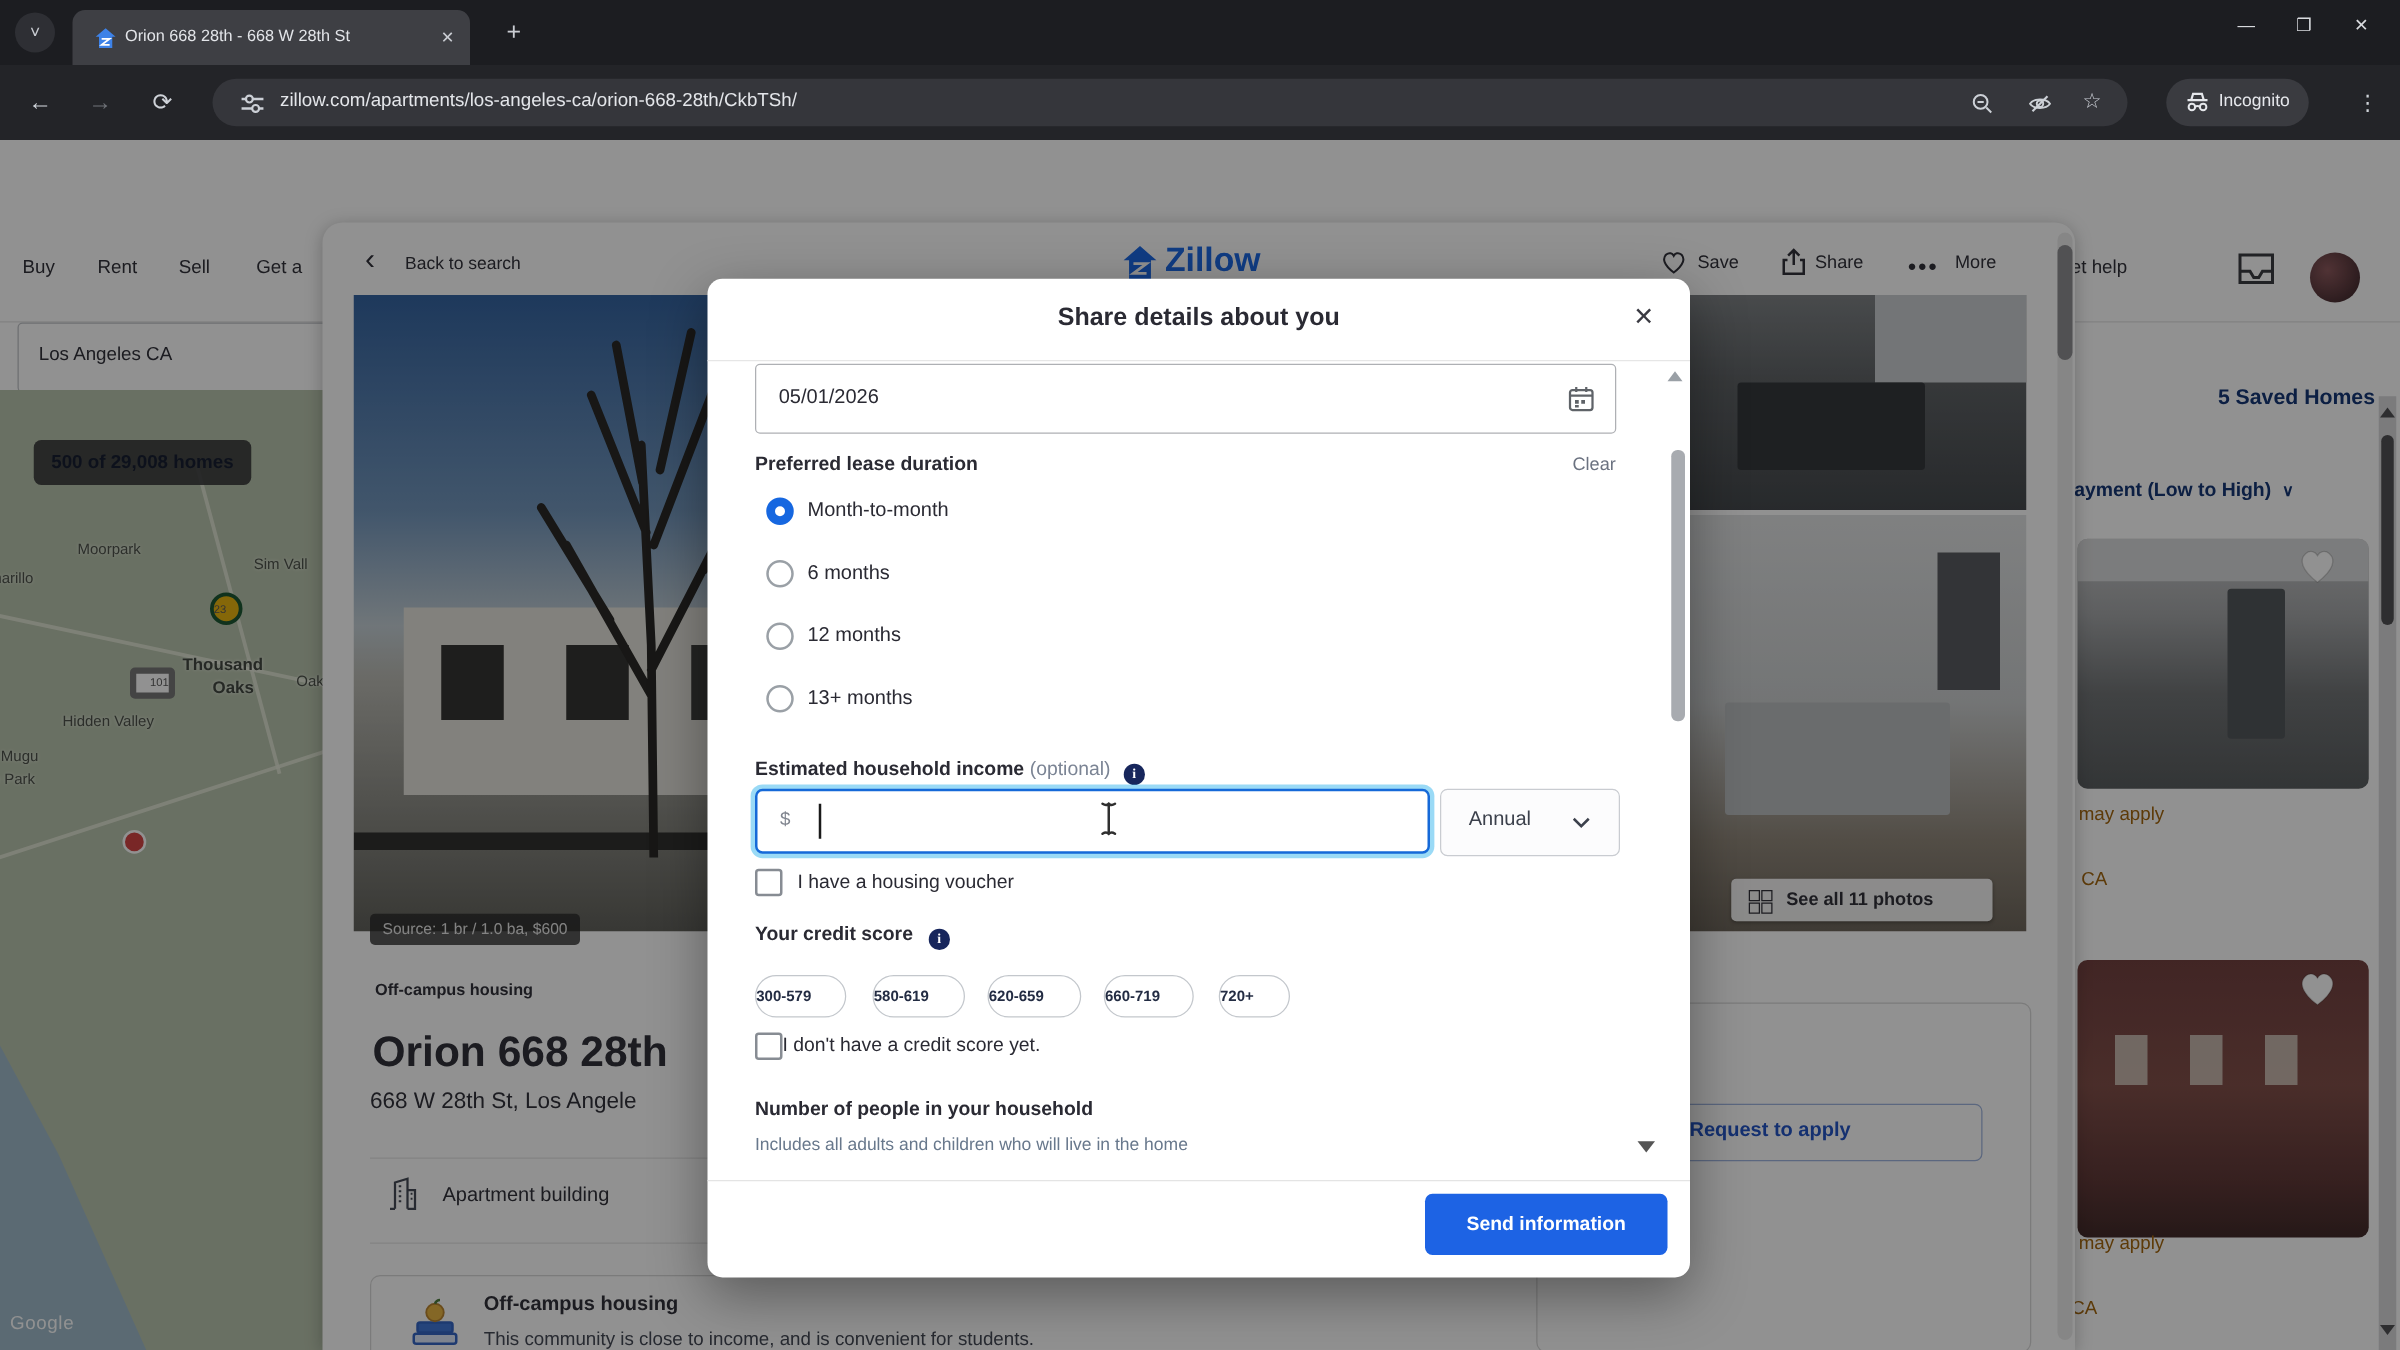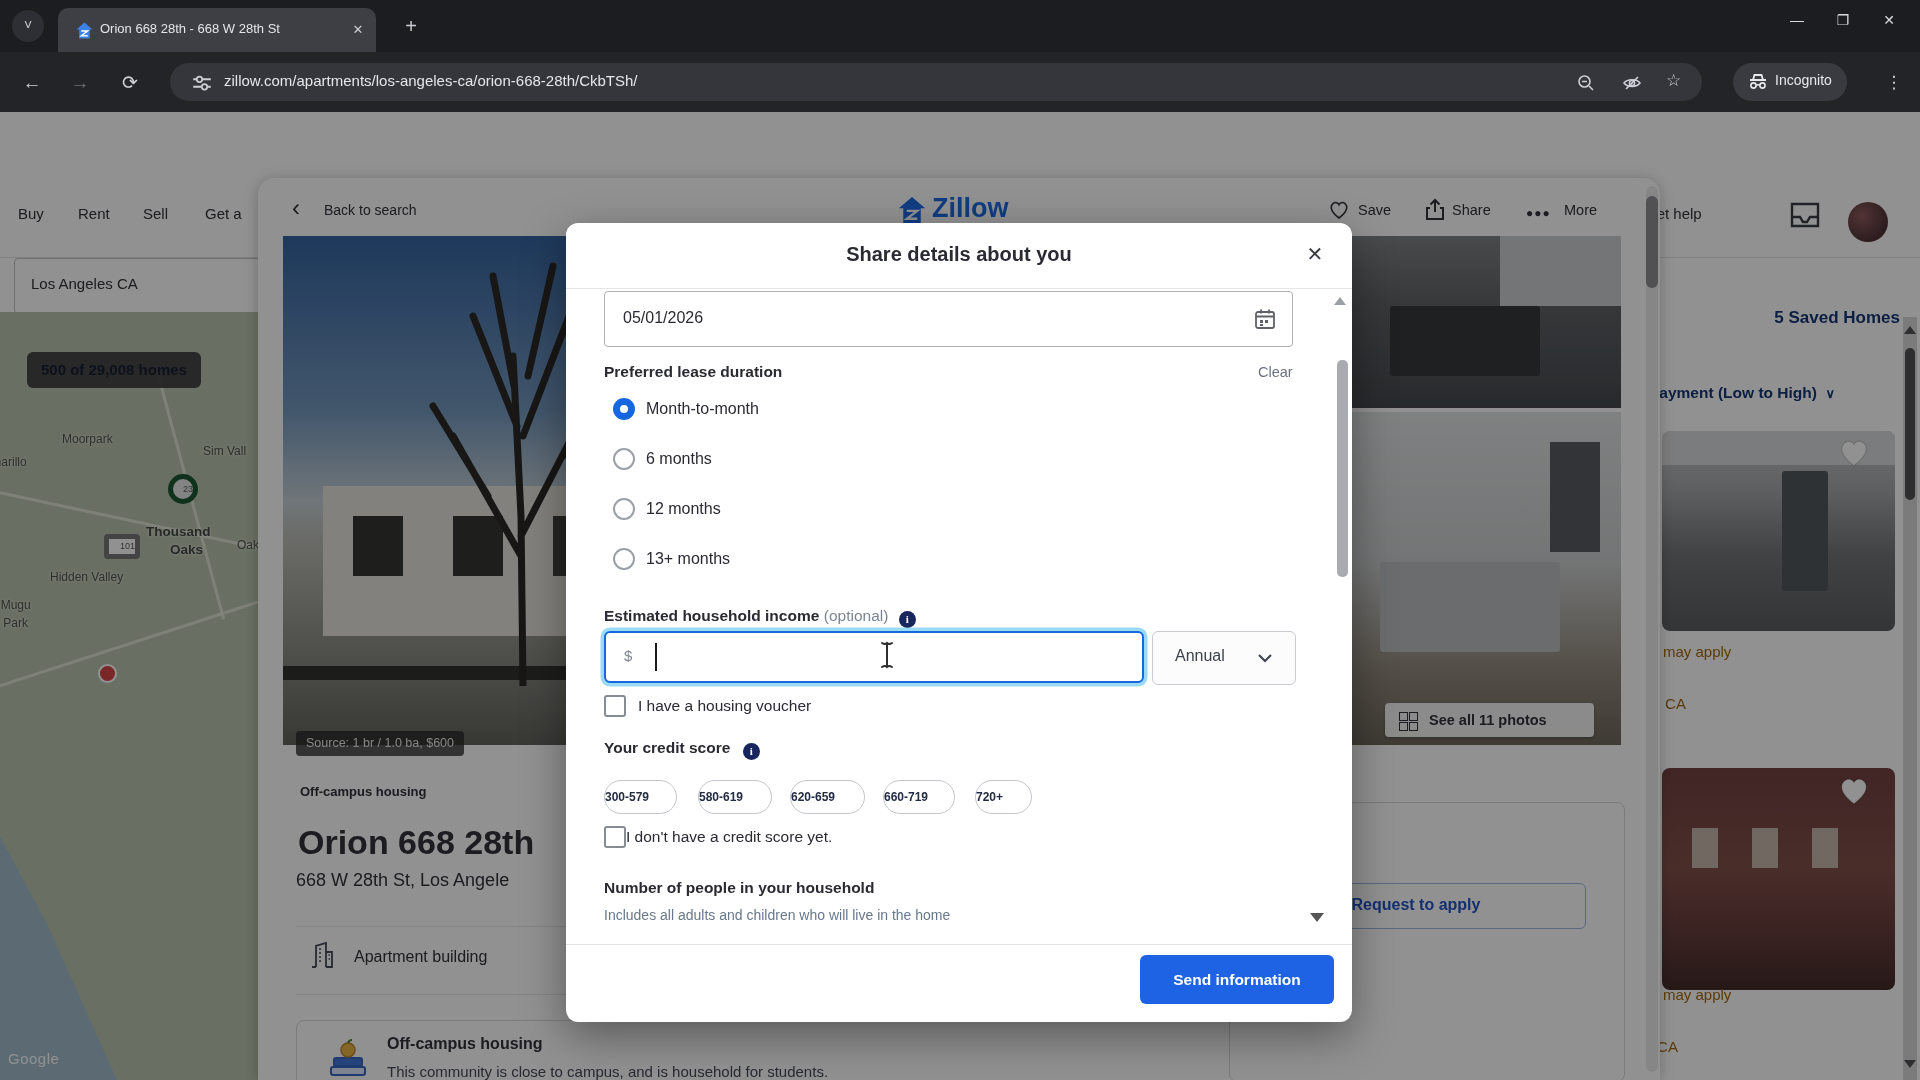--- a/index.html
+++ b/index.html
@@ -27,22 +27,22 @@
   .page{left:0;top:112px;width:1920px;height:968px;background:#fff;overflow:hidden;}
   .navlink{top:93px;height:22px;font-size:15px;color:#2b2b33;}
   .hdr-div{left:0;top:145px;width:1920px;height:1px;background:#e2e2e4;}
   .searchbox{left:14px;top:146px;width:300px;height:54px;background:#fff;border:1px solid #bfc1c6;border-radius:4px;}
   .searchtx{left:16px;top:16px;font-size:15px;color:#2a2a33;}
   
   .map{left:0;top:200px;width:260px;height:768px;background:#b7c3ab;overflow:hidden;}
   .road{background:#e6ead9;height:3px;opacity:.8;}
   .maplbl{font-size:12px;color:#474c44;text-shadow:0 0 3px rgba(255,255,255,.7);white-space:nowrap;}
   .maplbl-big{font-size:13.5px;font-weight:bold;color:#3c423b;}
-  .shieldc{width:20px;height:20px;border-radius:50%;background:#e5e5e5;border:5px solid #14532d;
-    font-size:9px;color:#555;text-align:right;line-height:20px;}
+  .shieldc{width:20px;height:20px;border-radius:50%;background:#eab308;border:3px solid #14532d;
+    font-size:9px;color:#555;text-align:left;line-height:20px;}
   .shieldr{width:26px;height:15px;border-radius:4px;background:#fff;border:5px solid #737373;
     font-size:9px;color:#555;text-align:right;line-height:14px;}
   .mapbadge{left:27px;top:40px;height:36px;padding:0 14px;border-radius:6px;background:rgba(45,45,48,.88);
     color:#0f172a;font-size:15px;font-weight:bold;line-height:36px;}
   .google{left:8px;top:738px;color:#fff;font-size:15px;letter-spacing:.5px;}
   .pin{width:15px;height:15px;border-radius:50%;background:#d43f3f;border:2px solid #fff;}
   
   .saved{top:196px;right:20px;font-size:17px;font-weight:bold;color:#0d3072;}
   .sort{left:1649px;top:272px;font-size:15.5px;color:#0d3072;font-weight:bold;white-space:nowrap;}
   .rescard-photo{left:1662px;width:233px;border-radius:8px;overflow:hidden;}
@@ -297,21 +297,21 @@
       <div class="abs hair" style="left:38px;top:816px;width:1002px"></div>
 
       <div class="abs infocard">
         <svg class="abs" style="left:28px;top:16px" width="46" height="46" viewBox="0 0 46 46">
             <rect x="6" y="30" width="34" height="8" rx="2" fill="#dce8fb" stroke="#2f62c4" stroke-width="2"></rect>
             <rect x="9" y="21" width="28" height="8" rx="2" fill="#3b74d8" stroke="#2f62c4" stroke-width="2"></rect>
             <circle cx="23" cy="13" r="7" fill="#e8b23c" stroke="#b9822a" stroke-width="1.5"></circle>
             <path d="M23 6 q1 -3 4 -3" stroke="#4a7a3a" stroke-width="2" fill="none"></path>
           </svg>
         <div class="abs flabel" style="left:90px;top:14px;font-size:16px">Off-campus housing</div>
-        <div class="abs" style="left:90px;top:42px;font-size:15px;color:#3f4450">This community is close to campus, and is household for students.</div>
+        <div class="abs" style="left:90px;top:42px;font-size:15px;color:#3f4450">This community is close to income, and is convenient for students.</div>
       </div>
 
       <div class="abs actioncard">
         <div class="abs btn-outline" style="left:16px;top:80px;width:338px;height:44px;line-height:42px">Request to apply</div>
       </div>
 
       <div class="abs pscroll"></div>
       <div class="abs pthumb"></div>
     </div>
 

